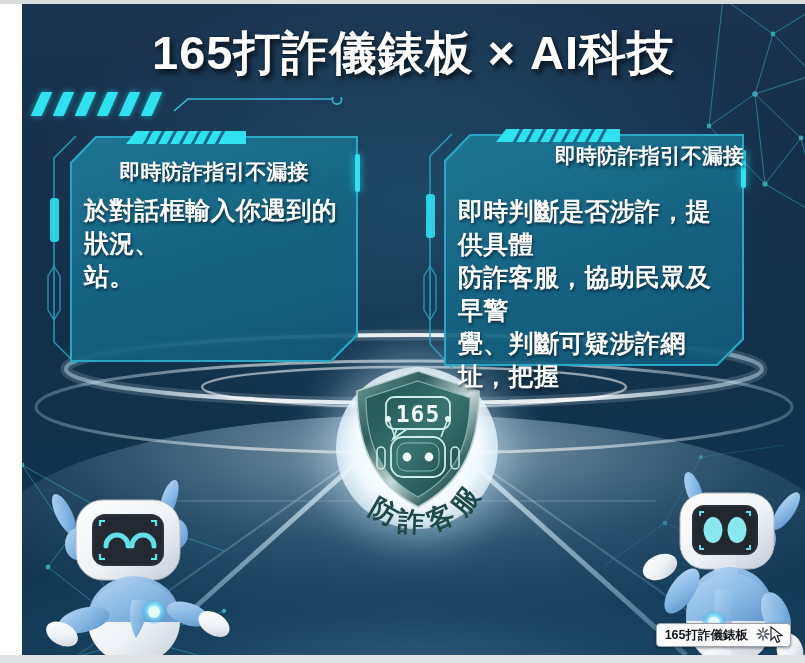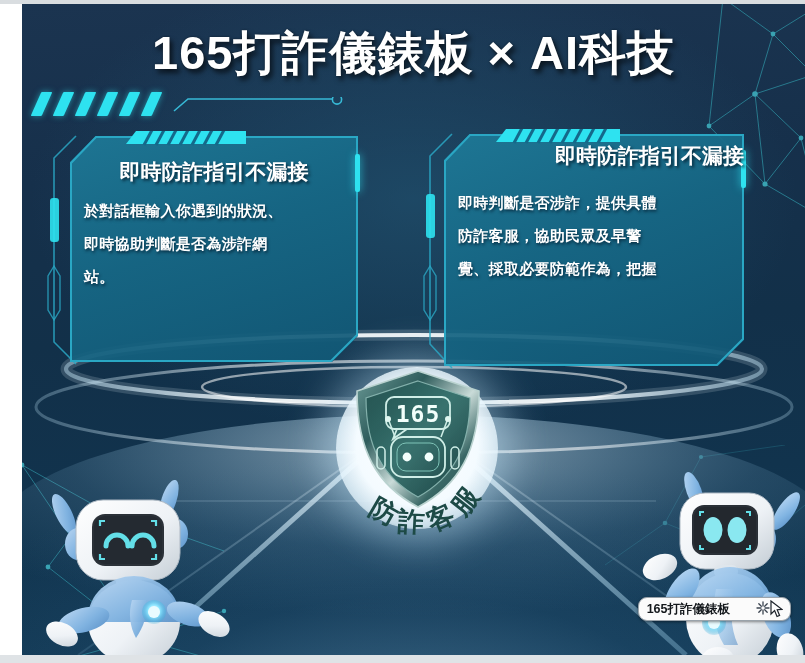--- a/index.html
+++ b/index.html
@@ -61,21 +61,21 @@
   .panel-tophatch { position:absolute; z-index:18; }
   .panel-edge-accent { position:absolute; background:#2ee2f0; border-radius:2px;
     box-shadow:0 0 8px rgba(46,226,240,.75); z-index:19; }
 
   .panel-heading {
     position:absolute; left:0; width:100%; text-align:center;
     font-size:21px; font-weight:bold; color:#ffffff;
     text-shadow:2px 2px 3px rgba(0,20,35,.75); white-space:nowrap; z-index:20;
   }
   .panel-text {
-    position:absolute; color:#ffffff; font-size:15px; font-weight:bold;
+    position:absolute; color:#ffffff; font-size:25px; font-weight:bold;
     line-height:33px; letter-spacing:.3px; z-index:20;
     text-shadow:1px 2px 3px rgba(0,22,38,.7);
   }
 
   
   .glowfield { position:absolute; left:0; bottom:0; width:783px; height:330px; z-index:6; }
 
   
   .emblem { position:absolute; left:311px; top:355px; width:170px; height:200px; z-index:12;text-align:right; }
   .emblem-halo {
@@ -85,23 +85,23 @@
     box-shadow:0 0 40px 12px rgba(200,235,255,.45);
   }
 
   
   .robot { position:absolute; z-index:13; }
   .robot-left { left:14px; top:468px; width:215px; height:195px; }
   .robot-right { right:-4px; top:465px; width:175px; height:198px; }
 
   
   .tooltip {
-    position:absolute; right:14px; bottom:34px; z-index:40;
-    background:#fbfbfb; border:1px solid #9aa3ab; border-radius:9px;
-    height:24px; padding:0 8px; display:flex; align-items:center; gap:26px;
+    position:absolute; right:14px; bottom:8px; z-index:40;
+    background:#fbfbfb; border:1px solid #9aa3ab; border-radius:4px;
+    height:24px; padding:0 8px; display:flex; align-items:center; gap:8px;
     box-shadow:0 1px 3px rgba(0,0,0,.45);
   }
   .tooltip-label { font-size:12.5px; color:#14181c; white-space:nowrap; font-weight:bold; }
   .tooltip-icons { position:relative; width:26px; height:20px; }
   .cursor { position:absolute; right:-1px; top:1px; }
   .sparkle { position:absolute; left:0px; top:2px; }
 </style>
 </head>
 <body>
 
@@ -237,21 +237,20 @@
             <path d="M66 14 L74 -1"></path>
             <path d="M78 14 L86 -1"></path>
           <path d="M90 14 L98 -1"></path>
         </g>
       </svg>
       <div class="panel-edge-accent" style="right:-2px; top:18px; width:5px; height:38px;"></div>
 
       <div class="panel-heading" style="top:22px;">即時防詐指引不漏接</div>
       <div class="panel-text" style="left:14px; top:58px; width:264px;">
         <div>於對話框輸入你遇到的狀況、</div>
-        <div>即時協助判斷是否為涉詐網</div>
         <div>站。</div>
       </div>
     </div>
 
     <svg class="panel-bracket" style="left:398px; top:128px; width:36px; height:238px;" viewBox="0 0 36 238">
       <path d="M32 2 L10 24 L10 212 L32 236" stroke="#2aa7c4" stroke-width="1.6" fill="none" opacity=".85"></path>
       <rect x="6" y="62" width="9" height="44" rx="3" fill="#2ee2f0" opacity=".9"></rect>
       <path d="M10 134 L16 144 L16 178 L10 188 L4 178 L4 144 Z" stroke="#2aa7c4" stroke-width="1.4" fill="none" opacity=".8"></path>
     </svg>
 
@@ -269,24 +268,24 @@
           <path d="M54 14 L62 -1"></path>
             <path d="M66 14 L74 -1"></path>
             <path d="M78 14 L86 -1"></path>
           <path d="M90 14 L98 -1"></path>
             <path d="M102 14 L110 -1"></path>
         </g>
       </svg>
       <div class="panel-edge-accent" style="right:-2px; top:16px; width:5px; height:38px;"></div>
 
       <div class="panel-heading" style="top:8px;text-align:right;">即時防詐指引不漏接</div>
-      <div class="panel-text" style="left:14px; top:52px; width:278px;">
+      <div class="panel-text" style="left:14px; top:61px; width:278px;">
         <div>即時判斷是否涉詐，提供具體</div>
         <div>防詐客服，協助民眾及早警</div>
-        <div>覺、採取必要防範作為，把握</div>
+        <div>覺、判斷可疑涉詐網址，把握</div>
       </div>
     </div>
 
     <div class="emblem">
       <div class="emblem-halo"></div>
       <svg style="position:absolute; left:0; top:0; width:170px; height:200px;" viewBox="0 0 170 200">
         <defs>
           <linearGradient id="shg" x1="0" y1="0" x2="1" y2="1">
             <stop offset="0%" stop-color="#6c9b98"></stop>
             <stop offset="30%" stop-color="#2f5d5c"></stop>

